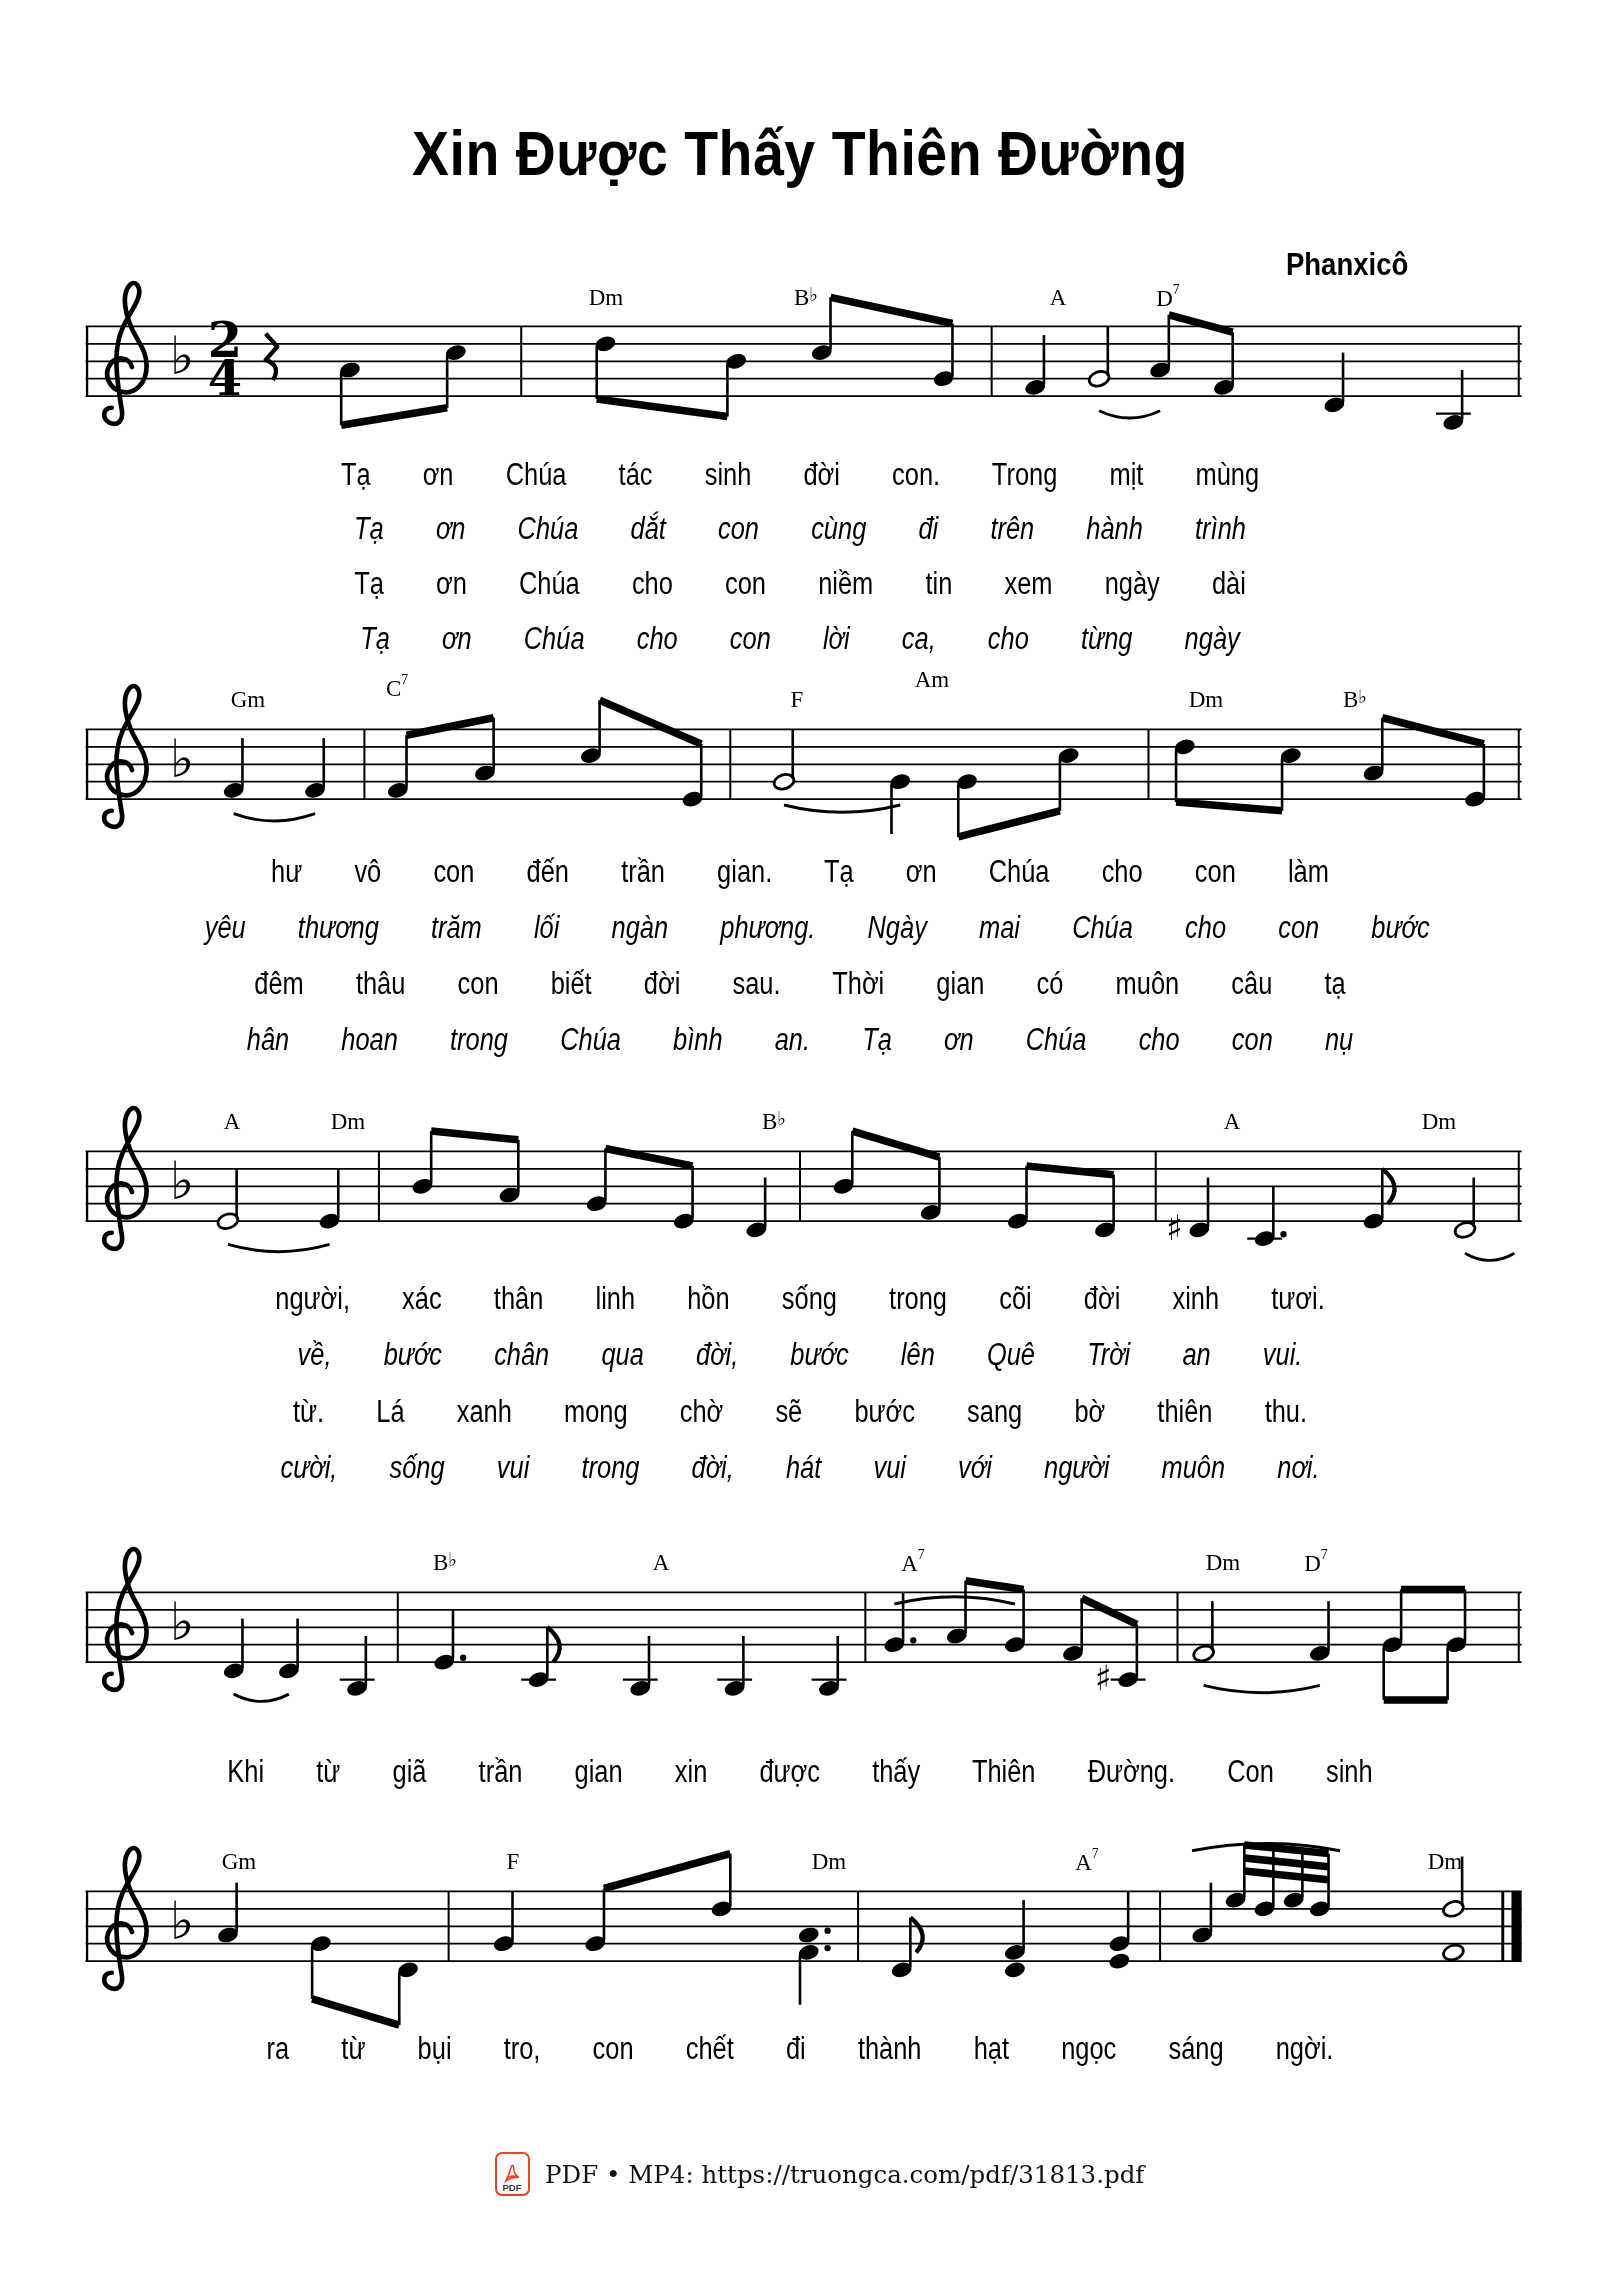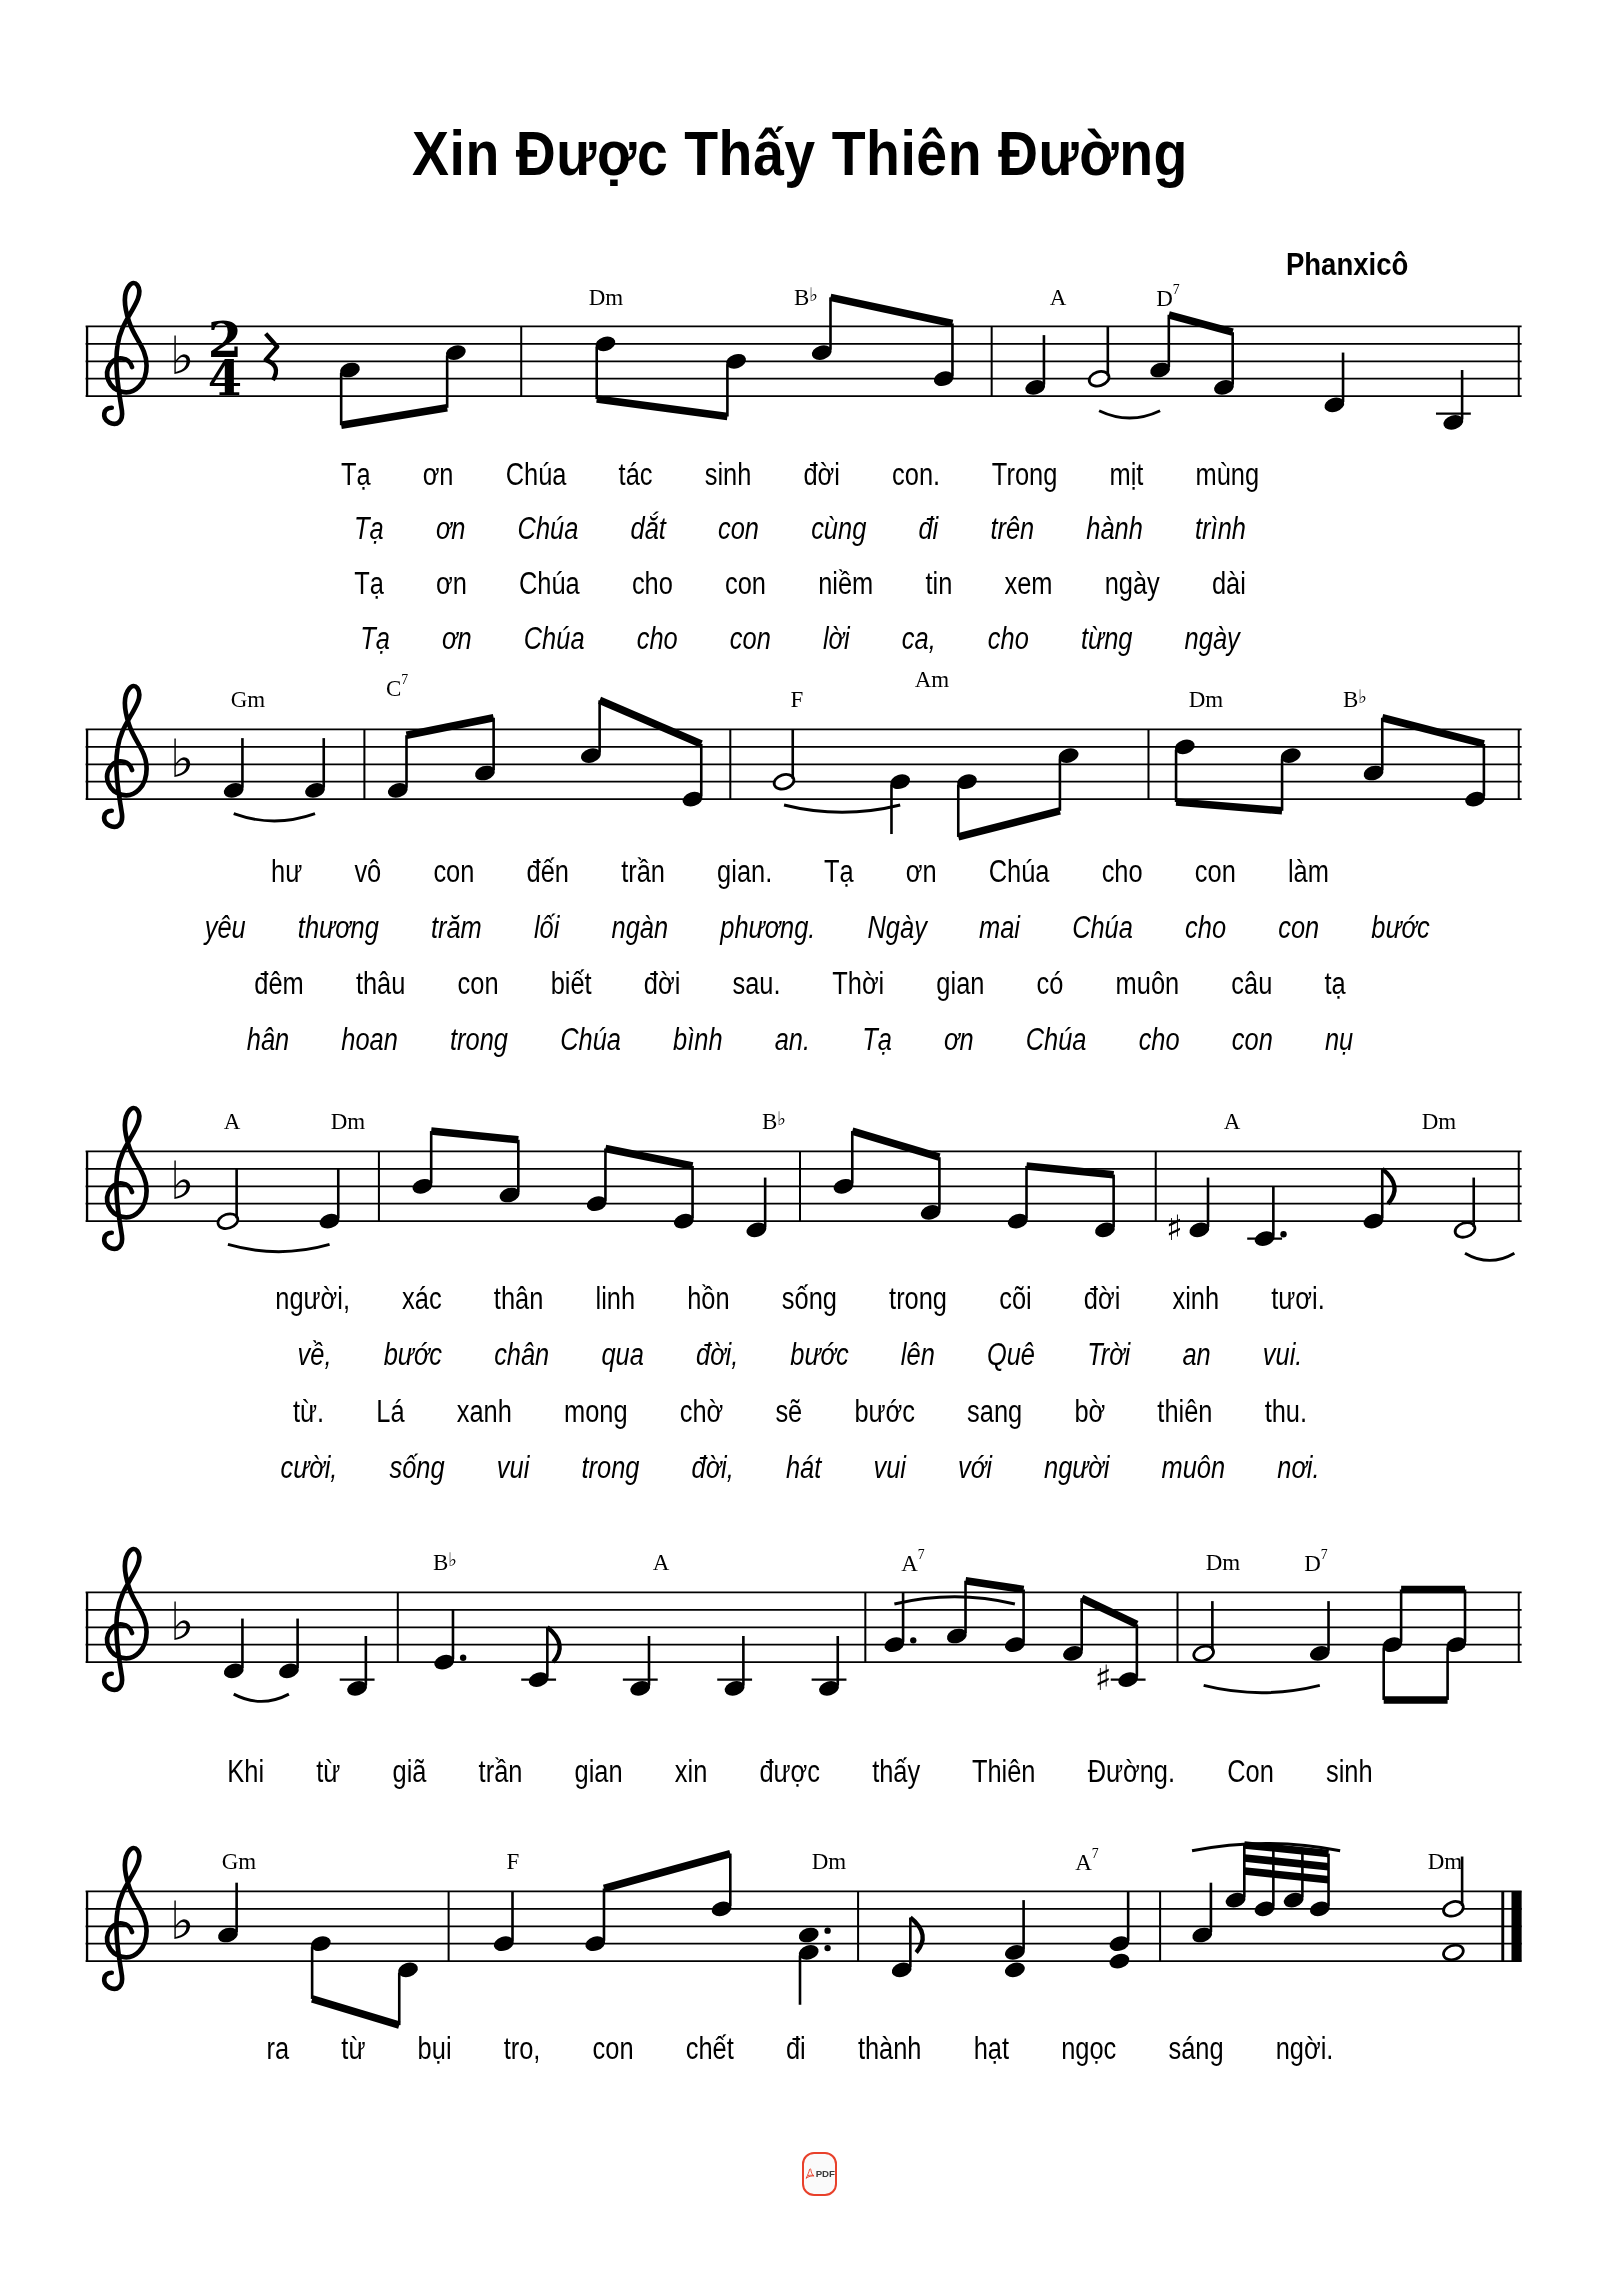--- a/index.html
+++ b/index.html
@@ -14,22 +14,22 @@
          font-family:"Liberation Serif",serif;font-size:23px;line-height:1;}
   .chord .fl{font-family:"DejaVu Sans",sans-serif;font-size:.82em;position:relative;top:-4.5px;}
   .chord sup{font-size:.6em;position:relative;top:-2.6px;}
   .staff-svg{position:absolute;left:74px;width:1452px;height:218px;pointer-events:none;}
   .lyr{position:absolute;left:74px;width:1452px;text-align:center;font-size:31px;
        line-height:1.15;word-spacing:55px;white-space:nowrap;
        transform:scaleX(.82);transform-origin:center;}
   .lyr.it{font-style:italic;}
   .footer{position:absolute;top:2152px;left:0;width:100%;display:flex;
           justify-content:center;align-items:center;gap:15.5px;}
-  .pdficon{width:35px;height:44px;border:2.6px solid #e8402a;border-radius:12px;background:#fafafa;
-           display:flex;flex-direction:row;align-items:center;justify-content:flex-end;
+  .pdficon{width:35px;height:44px;border:2.6px solid #e8402a;border-radius:7px;background:#fafafa;
+           display:flex;flex-direction:column;align-items:center;justify-content:flex-end;
            box-sizing:border-box;padding-bottom:1.3px;cursor:pointer;margin-left:39px;}
   .pdficon .lbl{font-size:9.7px;font-weight:bold;color:#3a3a3a;line-height:1;}
   .footertext{font-family:"DejaVu Serif",serif;font-size:24.5px;color:#111;}
 </style>
 </head>
 <body>
 
 <div class="page">
   <h1 class="title">Xin Được Thấy Thiên Đường</h1>
   <div class="author">Phanxicô</div>
@@ -353,15 +353,16 @@
     </div>
 
   <div class="footer">
     <span class="pdficon">
       <svg width="19.4" height="19.4" viewBox="0 0 30 30">
         <path d="M6 26 C10 18 13 10 14 5 C15 1 18 2 18 6 C18 12 22 18 26 21 C20 20 12 22 6 26 Z
                  M11 20 C15 18.5 19 18.5 22 19.5" fill="none" stroke="#e8402a" stroke-width="2.4" stroke-linecap="round"></path>
       </svg>
       <span class="lbl">PDF</span>
     </span>
+    <span class="footertext">PDF • MP4: https://truongca.com/pdf/31813.pdf</span>
   </div>
 </div>
 
 
 </body></html>

